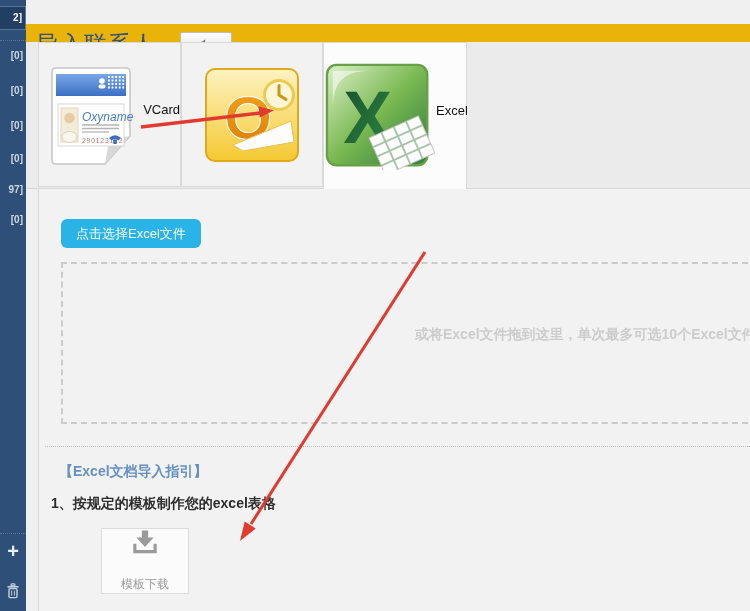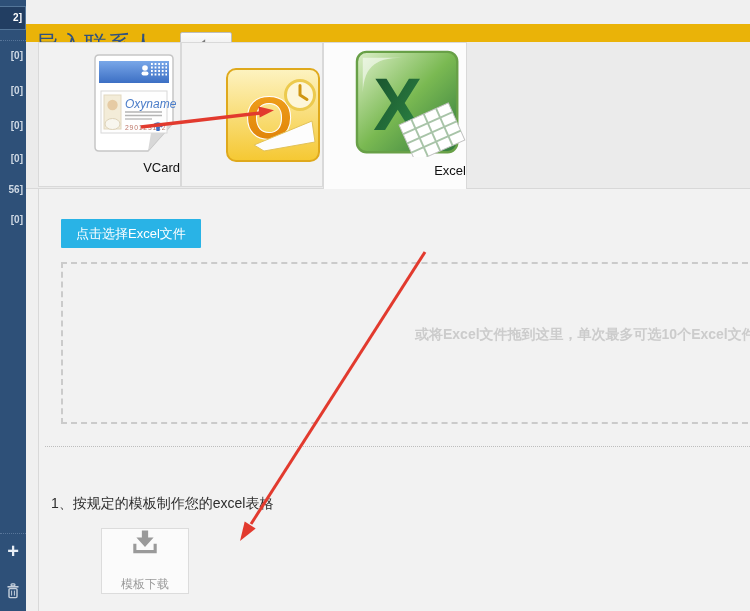--- a/index.html
+++ b/index.html
@@ -23,59 +23,59 @@
           border-bottom:1px dotted #c9c9c9;z-index:2;margin-top:24px;}
   #page-title{position:absolute;left:10px;top:5px;font-size:23px;color:#2f5180;letter-spacing:1px;}
   #back-btn{position:absolute;left:154px;top:8px;width:52px;height:26px;box-sizing:border-box;
           background:linear-gradient(#fbfbfb,#e4e4e4);border:1px solid #bdbdbd;border-radius:2px;
           display:flex;align-items:center;justify-content:center;cursor:pointer;}
 
   
   #tabstrip{position:absolute;left:26px;top:42px;right:0;height:146px;background:#ebebeb;
           border-bottom:1px solid #d8d8d8;z-index:2;}
   .tab{position:absolute;top:0;height:145px;box-sizing:border-box;border:1px solid #d9d9d9;
-          background:#f2f2f2;display:flex;flex-direction:column;align-items:flex-end;cursor:pointer;}
+          background:#f2f2f2;display:flex;align-items:center;cursor:pointer;}
   .tab .icon-wrap{flex:1;display:flex;align-items:center;justify-content:center;}
   .tab .tab-label{font-size:13px;font-weight:normal;color:#111;padding-bottom:11px;}
   #tab-vcard{left:12px;width:143px;}
   #tab-outlook{left:155px;width:142px;}
   #tab-excel{left:297px;width:144px;height:147px;background:#fcfcfc;border-bottom:none;z-index:3;}
 
   
   #content{position:absolute;left:38px;top:189px;right:0;bottom:0;background:#f2f2f2;
           border-left:1px solid #d9d9d9;box-sizing:border-box;z-index:1;}
   #select-btn{position:absolute;left:22px;top:30px;height:29px;line-height:29px;padding:0 15px;
-          background:#29b3e6;color:#fff;font-size:13px;border:none;border-radius:1px;cursor:pointer;}
+          background:#29b3e6;color:#fff;font-size:13px;border:none;border-radius:6px;cursor:pointer;}
   #dropzone{position:absolute;left:22px;top:73px;right:-8px;height:158px;border:2px dashed #cbcbcb;}
   #dropzone-hint{position:absolute;left:310px;top:62px;font-size:14px;font-weight:bold;color:#ccc;
           white-space:nowrap;padding-left:42px;}
   #sep2{position:absolute;left:6px;right:0;top:257px;border-top:1px dotted #bdbdbd;}
   #guide-title{position:absolute;left:20px;top:274px;font-size:14px;font-weight:bold;color:#6590c5;}
-  #step1{position:absolute;left:12px;top:306px;font-size:14px;font-weight:normal;color:#2d2d2d;}
+  #step1{position:absolute;left:12px;top:306px;font-size:14px;font-weight:bold;color:#2d2d2d;}
   #dl-btn{position:absolute;left:62px;top:339px;width:88px;height:66px;box-sizing:border-box;
           background:#fbfbfb;border:1px solid #dcdcdc;display:flex;flex-direction:column;
           align-items:center;justify-content:center;gap:22px;cursor:pointer;}
   #dl-label{font-size:12px;color:#9a9a9a;}
 
   
   #arrows{position:absolute;left:0;top:0;width:750px;height:611px;z-index:9;pointer-events:none;}
 </style>
 </head>
 <body>
 
 <div id="app">
 
   <div id="sidebar">
     <div class="sb-item selected" style="top:6px;">2]</div>
     <div class="sb-sep" style="top:40px;"></div>
     <div class="sb-item" style="top:50px;">[0]</div>
     <div class="sb-item" style="top:85px;">[0]</div>
     <div class="sb-item" style="top:120px;">[0]</div>
     <div class="sb-item" style="top:153px;">[0]</div>
-    <div class="sb-item" style="top:184px;">56]</div>
+    <div class="sb-item" style="top:184px;">97]</div>
     <div class="sb-item" style="top:214px;">[0]</div>
     <div class="sb-sep" style="top:533px;"></div>
     <div class="sb-plus">+</div>
     <div class="sb-trash">
       <svg width="14" height="16" viewBox="0 0 14 16">
         <rect x="1.5" y="3" width="11" height="1.6" fill="#c6d0dc"></rect>
         <rect x="5" y="0.8" width="4" height="2" rx="1" fill="none" stroke="#c6d0dc" stroke-width="1.2"></rect>
         <rect x="3" y="5.6" width="8" height="9" rx="1" fill="none" stroke="#c6d0dc" stroke-width="1.4"></rect>
         <line x1="5.6" y1="7.6" x2="5.6" y2="12.6" stroke="#c6d0dc" stroke-width="1"></line>
         <line x1="8.4" y1="7.6" x2="8.4" y2="12.6" stroke="#c6d0dc" stroke-width="1"></line>
@@ -184,20 +184,21 @@
 
   <div id="content">
     <button id="select-btn">点击选择Excel文件</button>
 
     <div id="dropzone">
       <span id="dropzone-hint">或将Excel文件拖到这里，单次最多可选10个Excel文件</span>
     </div>
 
     <div id="sep2"></div>
 
+    <div id="guide-title">【Excel文档导入指引】</div>
     <div id="step1">1、按规定的模板制作您的excel表格</div>
 
     <div id="dl-btn">
       <svg width="34" height="32" viewBox="0 0 34 32">
         <path d="M13 2 h8 v9 h7 L17 23 6 11 h7 z" fill="#9a9a9a"></path>
         <path d="M4 19 V29 H30 V19" fill="none" stroke="#9a9a9a" stroke-width="4"></path>
       </svg>
       <span id="dl-label">模板下载</span>
     </div>
   </div>

